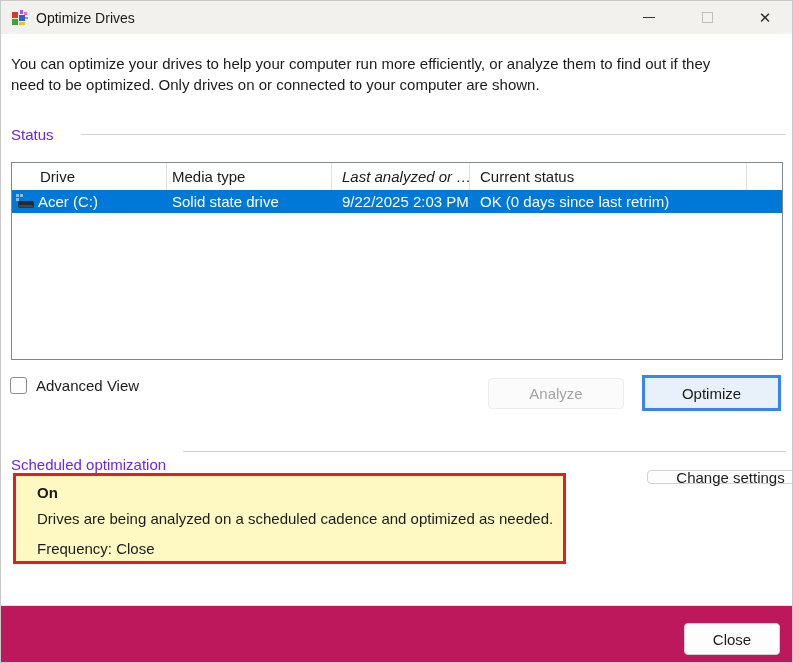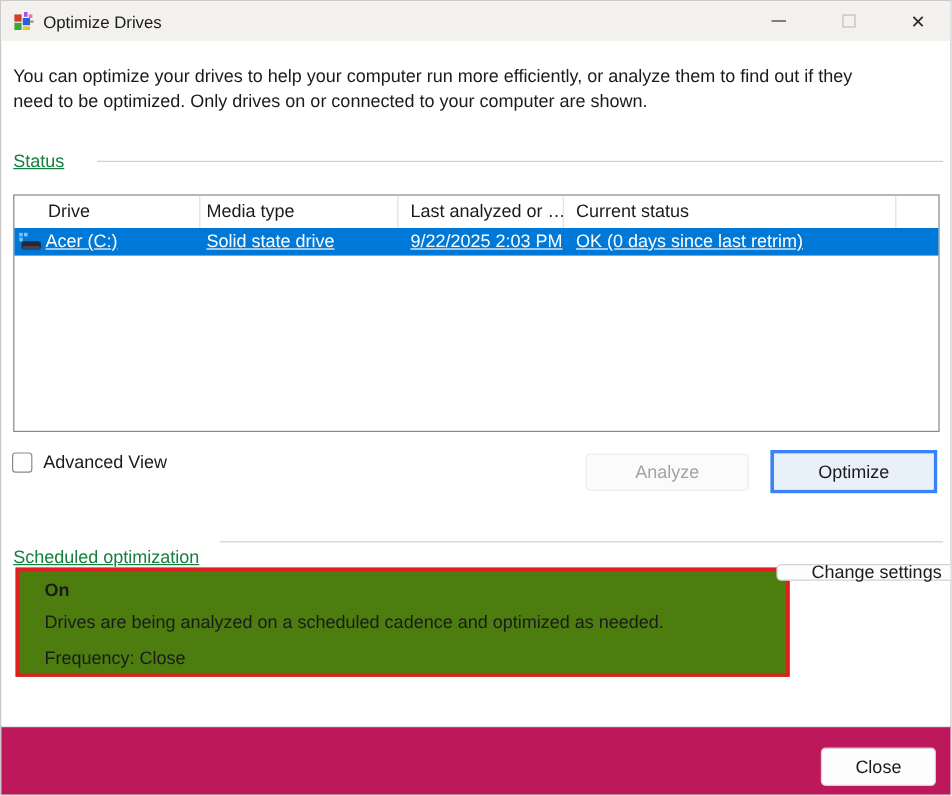--- a/index.html
+++ b/index.html
@@ -29,46 +29,46 @@
   }
   .min-glyph { display: block; width: 12px; height: 0; border-top: 1px solid #333; }
   .max-glyph { display: block; width: 11px; height: 11px; border: 1px solid #c2beba; }
   .close-glyph { font-size: 15px; color: #2b2b2b; }
   
   .description {
     position: absolute; left: 10px; top: 52px; width: 725px;
     font-size: 15px; line-height: 21px; color: #1b1b1b;
   }
   
-  .group-label { position: absolute; font-size: 15px; color: #15803d; text-decoration: underline; }
+  .group-label { position: absolute; font-size: 15px; color: #6d28d9; }
   .group-line { position: absolute; height: 0; border-top: 1px solid #d0d0d0; }
   #status-label { left: 10px; top: 125px; }
   #status-line { left: 80px; top: 133px; width: 705px; }
   #sched-label { left: 10px; top: 442px; margin-top: 13px; }
   #sched-line { left: 182px; top: 450px; width: 603px; }
   
   .drive-table {
     position: absolute; left: 10px; top: 161px; width: 772px; height: 198px;
     background: #ffffff; border: 1px solid #828790;
   }
   .table-header { display: flex; height: 27px; }
   .th {
     height: 27px; line-height: 27px; font-size: 15px; font-weight: 400;
     border-right: 1px solid #e2e2e2; white-space: nowrap; overflow: hidden;
   }
   .th.c0 { width: 155px; padding-left: 28px; }
   .th.c1 { width: 165px; padding-left: 5px; }
-  .th.c2 { width: 138px; padding-left: 10px; }
+  .th.c2 { width: 138px; padding-left: 10px; font-style: italic; }
   .th.c3 { width: 277px; padding-left: 10px; }
   .th.filler { flex: 1; border-right: none; }
   .drive-row {
     display: flex; align-items: center; height: 23px;
     background: #0078d7; color: #ffffff; font-size: 15px;
   }
-  .td { white-space: nowrap; overflow: hidden; text-decoration: underline; }
+  .td { white-space: nowrap; overflow: hidden; }
   .td.c0 { width: 155px; padding-left: 26px; position: relative; }
   .td.c1 { width: 165px; padding-left: 5px; }
   .td.c2 { width: 138px; padding-left: 10px; }
   .td.c3 { width: 277px; padding-left: 10px; }
   .drive-icon { position: absolute; left: 3px; top: 50%; transform: translateY(-50%); width: 20px; height: 18px; }
   
   .advanced-row { position: absolute; left: 9px; top: 376px; display: flex; align-items: center; }
   .checkbox {
     width: 17px; height: 17px; background: #fefefe;
     border: 1px solid #8a8a8a; border-radius: 3px;
@@ -87,22 +87,22 @@
     border: 3px solid #3b82f6;
   }
   #optimize-btn {
     position: absolute; left: 0; top: 0; width: 133px; height: 30px;
     display: flex; align-items: center; justify-content: center;
     background: #e8f1f9; border: none; border-radius: 0;
     font-size: 15px; color: #1b1b1b;
   }
   
   .sched-annotation {
-    position: absolute; left: 12px; top: 472px; width: 645px; height: 91px;
-    border: 3px solid #e02020; background: #4d7c0f;
+    position: absolute; left: 12px; top: 472px; width: 553px; height: 91px;
+    border: 3px solid #e02020; background: #fef9c3;
   }
   .sched-state { position: absolute; left: 21px; top: 8px; font-weight: bold; font-size: 15px; }
   .sched-detail { position: absolute; left: 21px; top: 34px; font-size: 15px; }
   .sched-frequency { position: absolute; left: 21px; top: 64px; font-size: 15px; }
   #change-settings-btn { left: 646px; top: 469px; width: 167px; height: 14px; }
   
   .footer {
     position: absolute; left: 0; top: 604px; width: 793px; height: 59px;
     background: #be185d; border-top: 1px solid #e3e3e3;
   }

